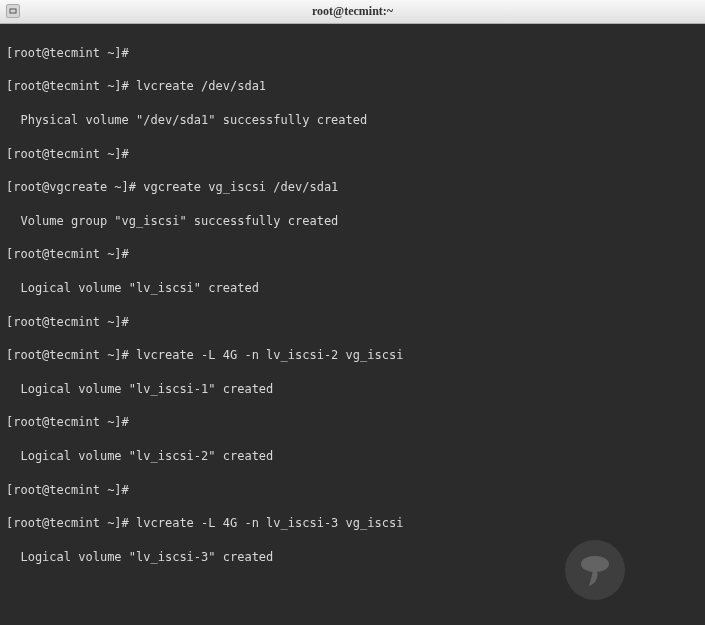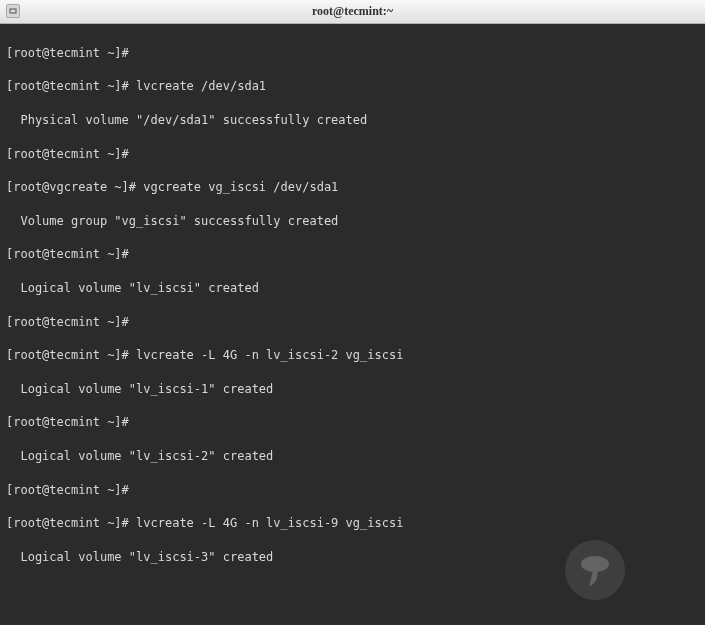--- a/index.html
+++ b/index.html
@@ -88,21 +88,21 @@
 <div class="line">[root@vgcreate ~]# vgcreate vg_iscsi /dev/sda1</div>
 <div class="line">  Volume group "vg_iscsi" successfully created</div>
 <div class="line">[root@tecmint ~]# </div>
 <div class="line">  Logical volume "lv_iscsi" created</div>
 <div class="line">[root@tecmint ~]# </div>
 <div class="line">[root@tecmint ~]# lvcreate -L 4G -n lv_iscsi-2 vg_iscsi</div>
 <div class="line">  Logical volume "lv_iscsi-1" created</div>
 <div class="line">[root@tecmint ~]# </div>
 <div class="line">  Logical volume "lv_iscsi-2" created</div>
 <div class="line">[root@tecmint ~]# </div>
-<div class="line">[root@tecmint ~]# lvcreate -L 4G -n lv_iscsi-9 vg_iscsi</div>
+<div class="line">[root@tecmint ~]# lvcreate -L 4G -n lv_iscsi-3 vg_iscsi</div>
 <div class="line">  Logical volume "lv_iscsi-3" created</div>
 
 
 
 
 
 
 
 
 

